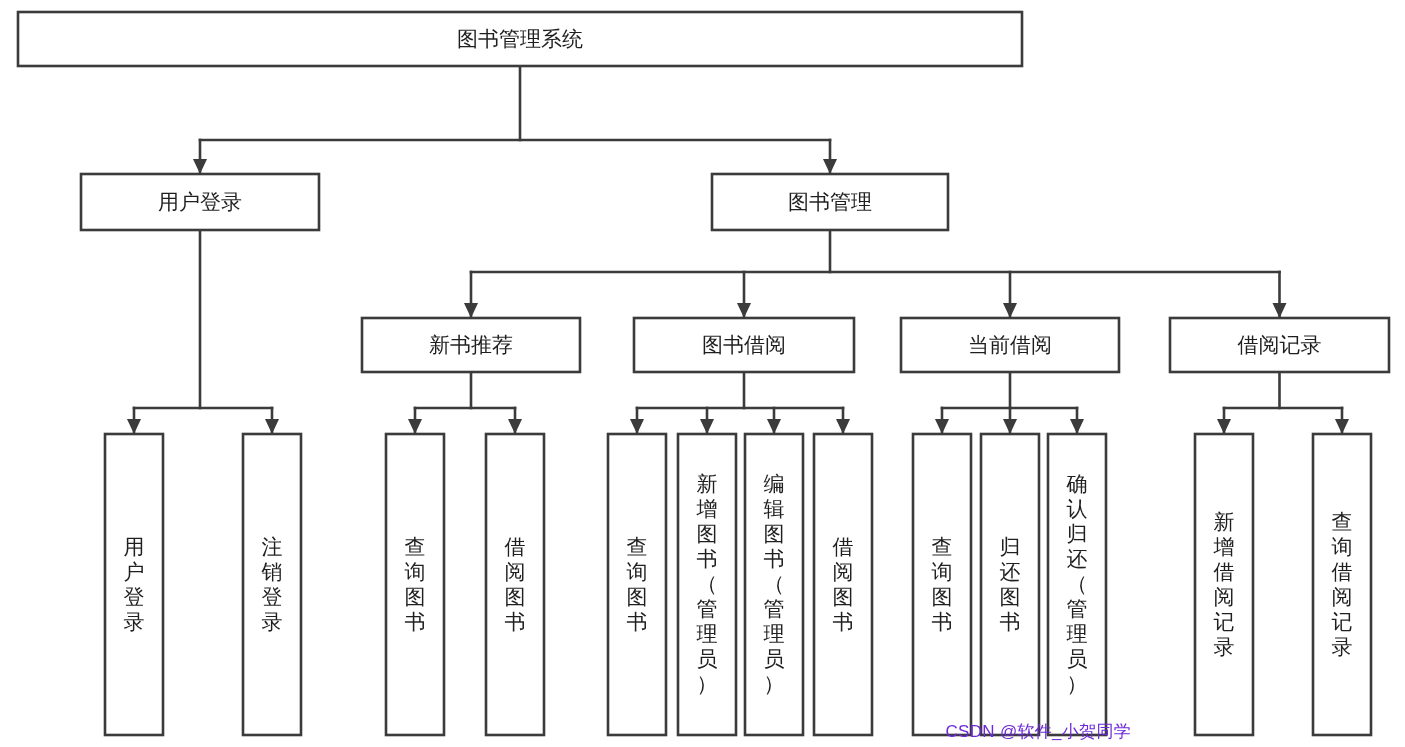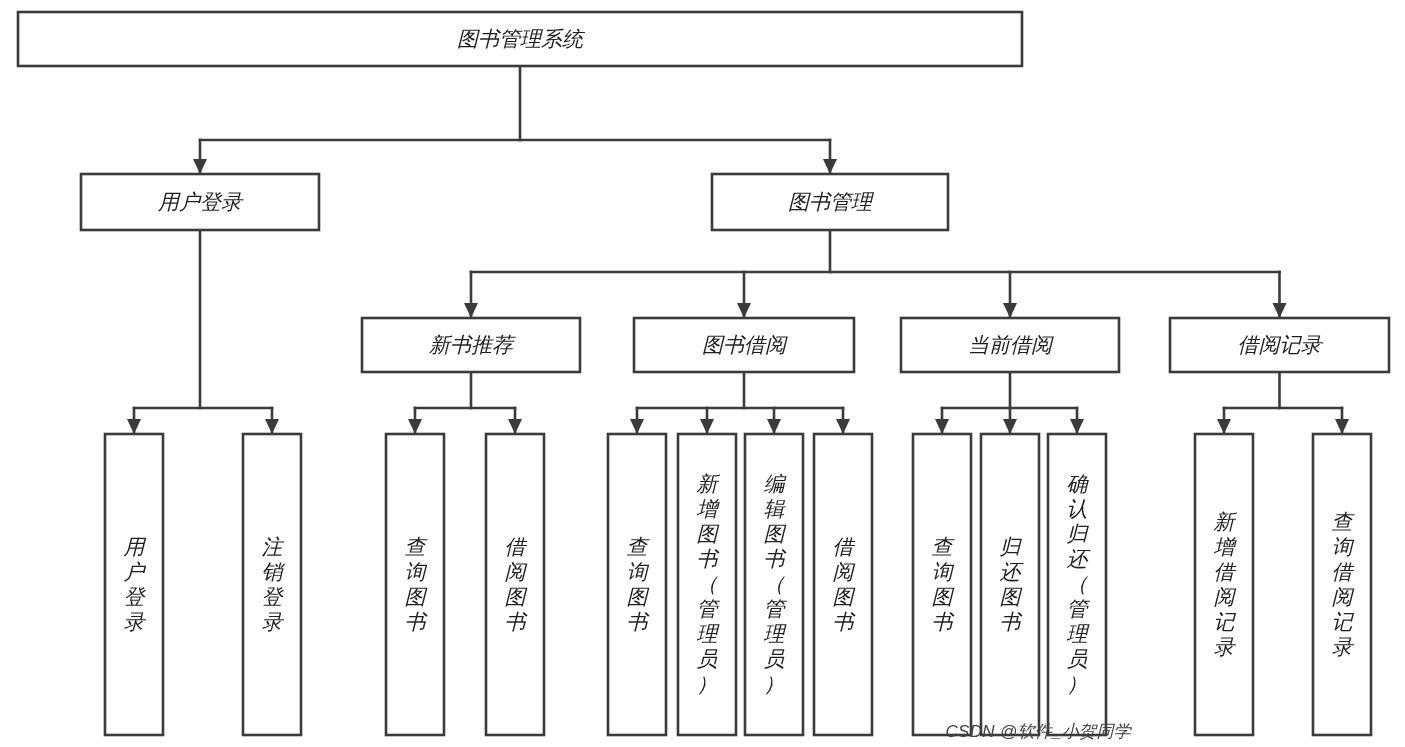--- a/index.html
+++ b/index.html
@@ -11,21 +11,20 @@
     width: 1405px;
     height: 747px;
     font-family: "Liberation Sans", "DejaVu Sans", sans-serif;
     overflow: hidden;
     position: relative;
   }
   #diagram-root {
     position: relative;
     width: 1145px;
     height: 747px;
-    font-style: italic;
   }
   svg.diagram-canvas {
     position: absolute;
     top: 0;
     left: 0;
     width: 1405px;
     height: 747px;
   }
   .node-box {
     fill: #ffffff;
@@ -54,21 +53,21 @@
     font-size: 21px;
     fill: #1f1f1f;
     text-anchor: middle;
   }
   .watermark-text {
     position: absolute;
     right: 14px;
     bottom: 4px;
     font-family: "Liberation Sans", "DejaVu Sans", sans-serif;
     font-size: 17px;
-    color: #404040;
+    color: #6d28d9;
     white-space: nowrap;
     letter-spacing: 0.3px;
   }
 </style>
 </head>
 <body>
 
 <div id="diagram-root">
   <svg class="diagram-canvas" viewBox="0 0 1405 747">
     <g id="connectors-layer">

